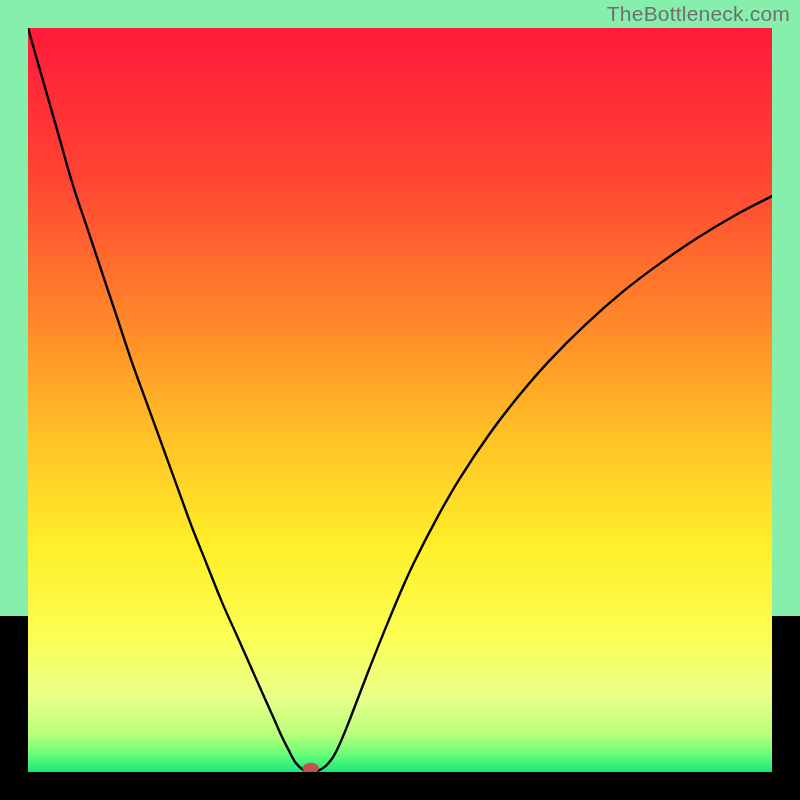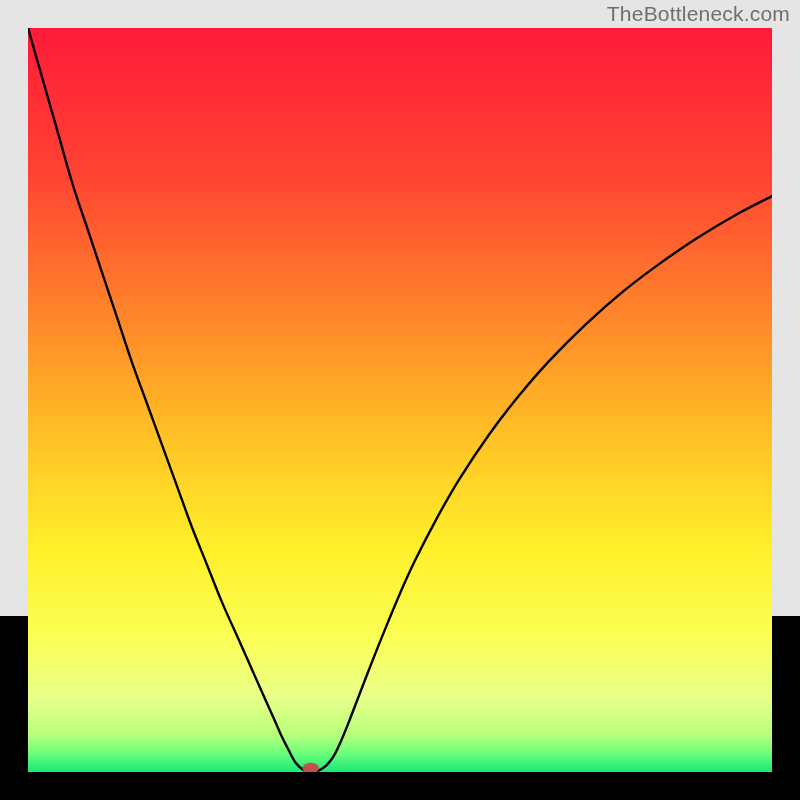--- a/index.html
+++ b/index.html
@@ -8,21 +8,21 @@
     width: 800px;
     height: 800px;
     background: #000;
     overflow: hidden;
     font-family: Arial, Helvetica, sans-serif;
   }
   .frame {
     position: relative;
     width: 800px;
     height: 616px;
-    background: #e5e5e5;
+    background: #86efac;
   }
   .watermark {
     position: absolute;
     top: 2px;
     right: 10px;
     color: #6f6f6f;
     font-size: 21px;
     letter-spacing: 0.2px;
     z-index: 5;
     user-select: none;

